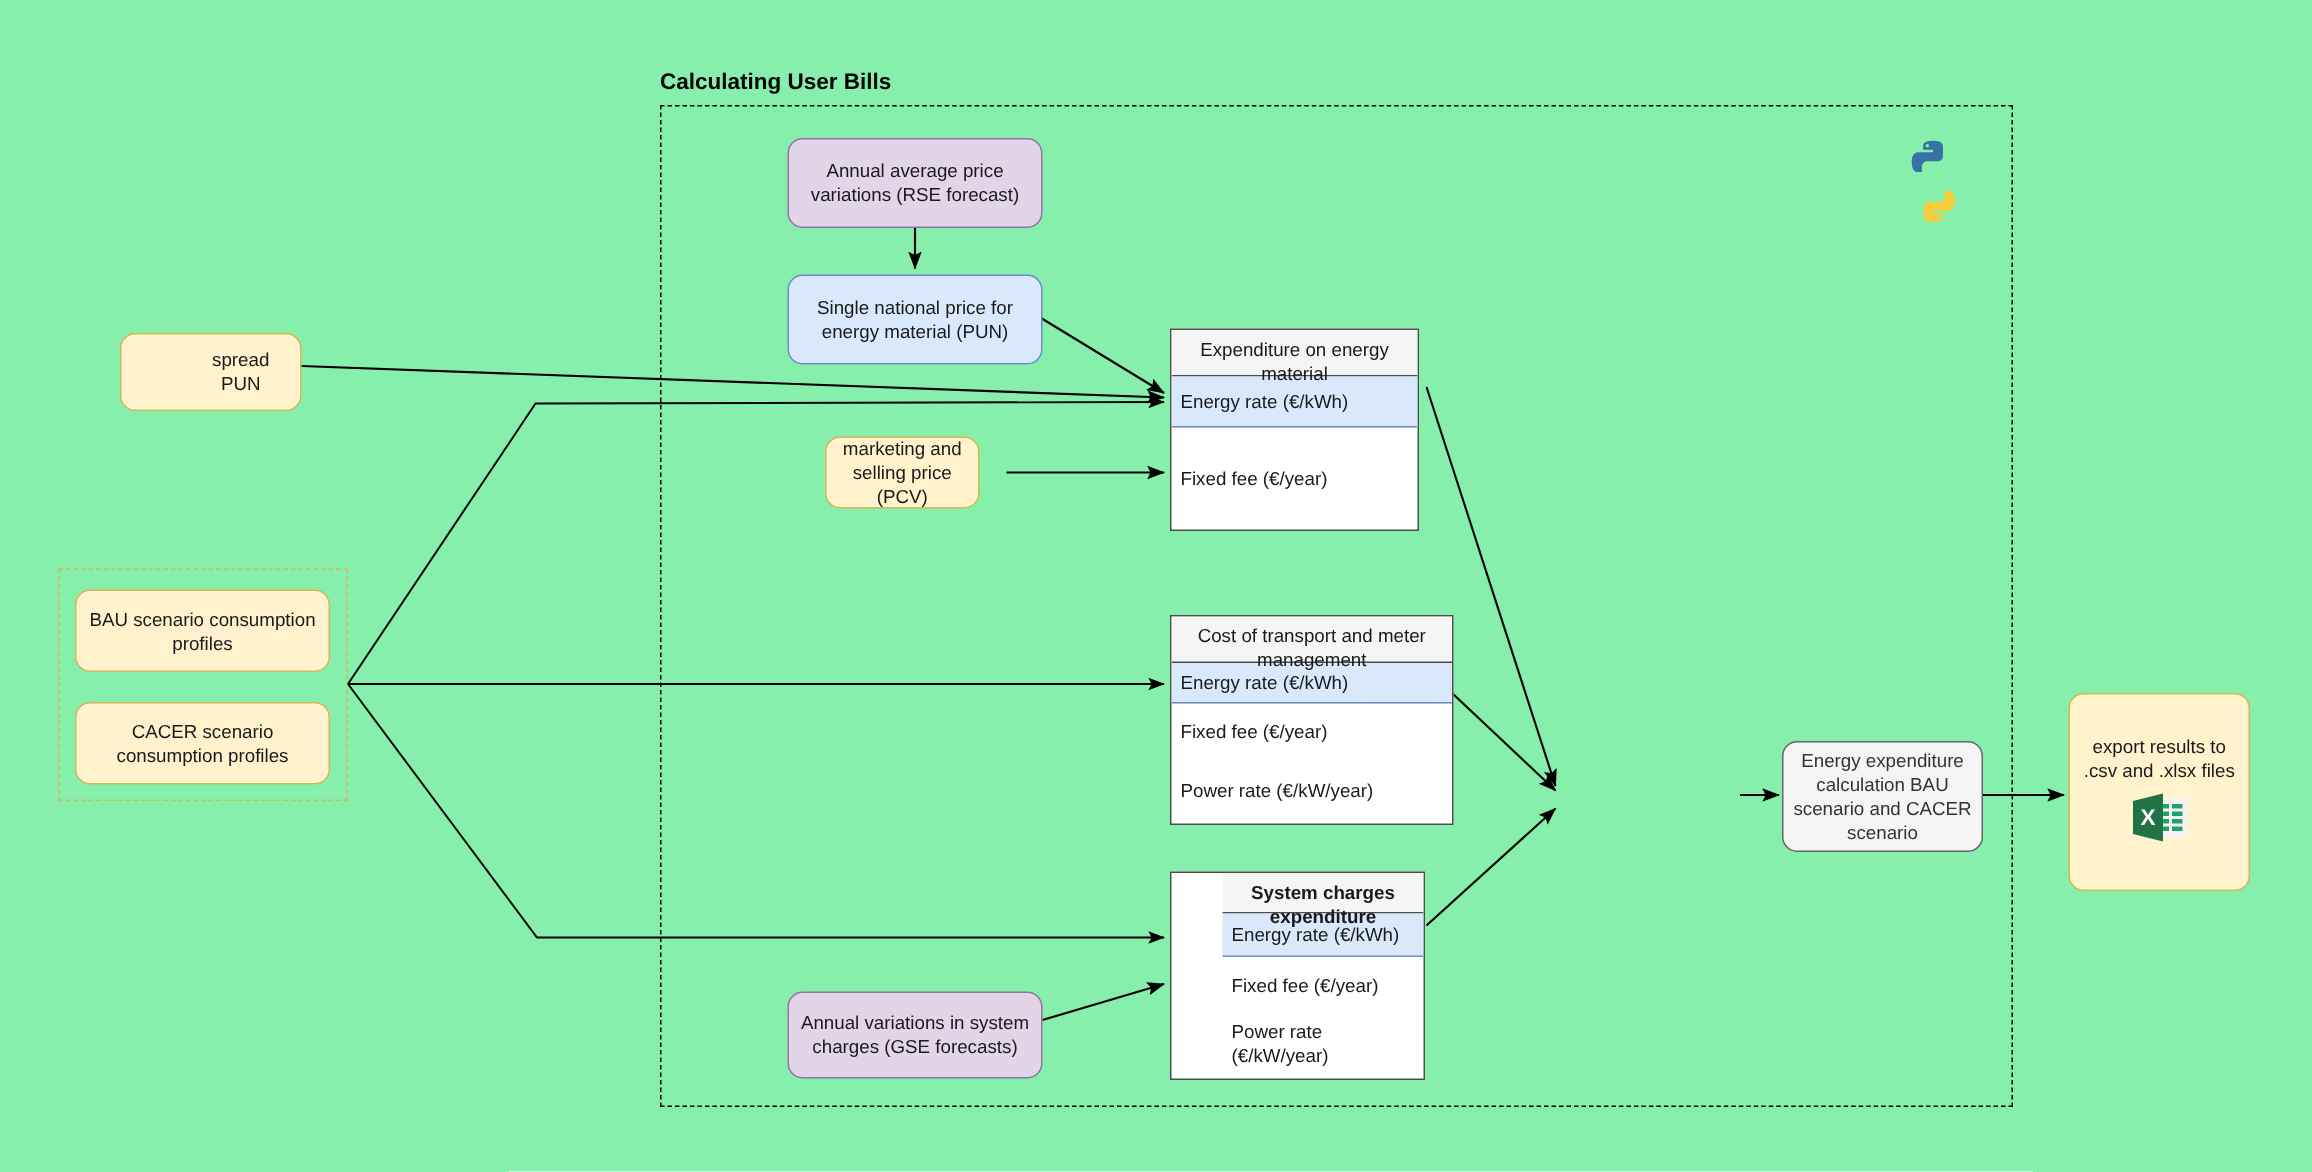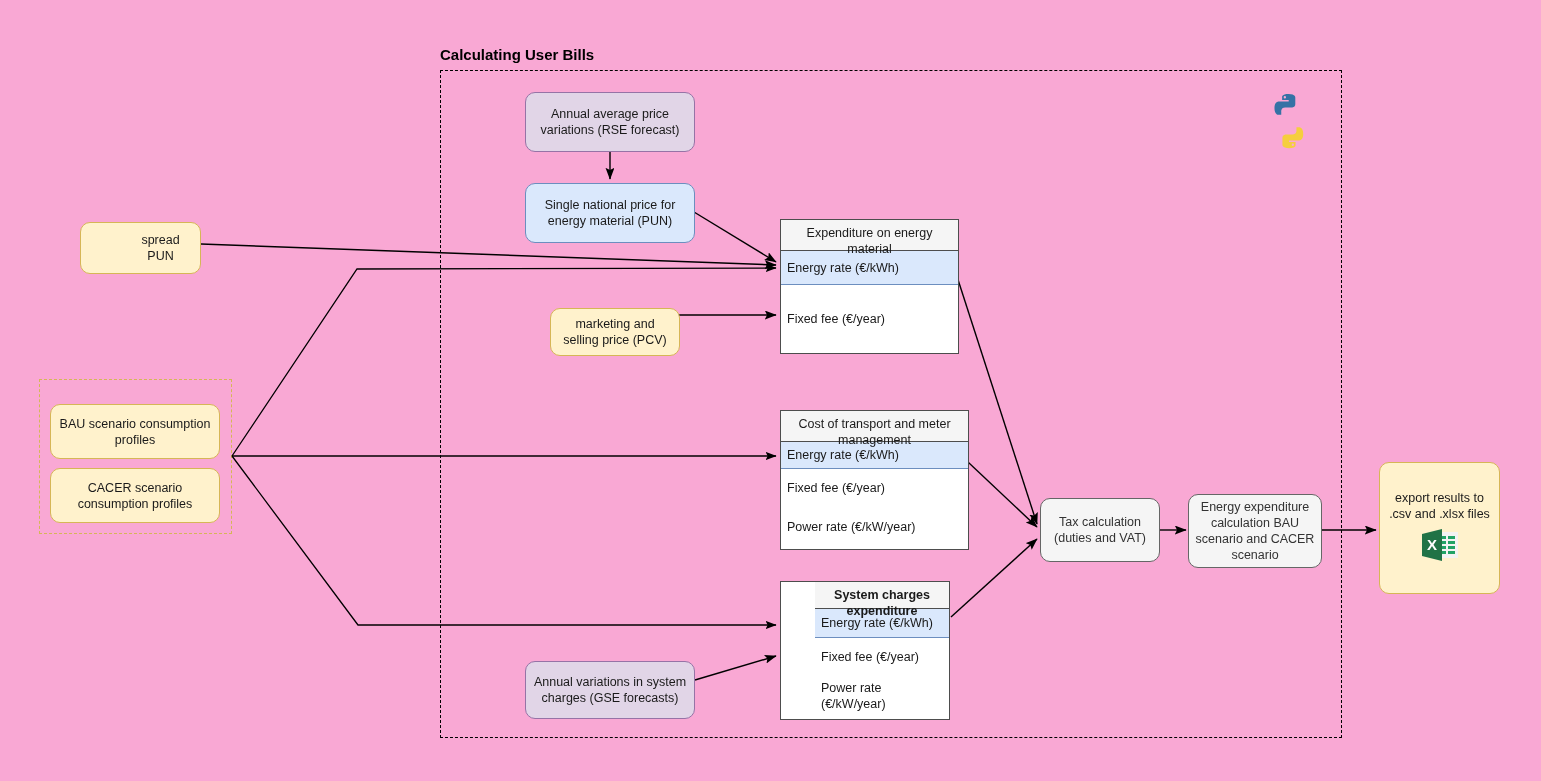--- a/index.html
+++ b/index.html
@@ -4,21 +4,21 @@
 <style>
   html, body {
     margin: 0;
     padding: 0;
     background: #ffffff;
   }
   #canvas {
     position: relative;
     width: 1541px;
     height: 781px;
-    background: #f9a8d4;
+    background: #86efac;
     font-family: "Liberation Sans", sans-serif;
     overflow: hidden;
   }
   svg.edges {
     position: absolute;
     left: 0; top: 0;
     width: 1541px;
     height: 781px;
     pointer-events: none;
   }
@@ -165,67 +165,64 @@
     <svg width="62" height="62" viewBox="0 0 64 64">
       <path d="M31.5 4c-7 0-6.6 3-6.6 3v3.2h6.8v1.6H21.6s-4.6-.5-4.6 6.7 4 7 4 7h3v-3.4s-.2-4 3.9-4h6.8s3.8.1 3.8-3.7V7.8S39.1 4 31.5 4zm-3.8 2.2a1.23 1.23 0 1 1-1.2 1.2 1.22 1.22 0 0 1 1.2-1.2z" fill="#3572a5"></path>
       <path d="M32.2 60c7 0 6.6-3 6.6-3v-3.2H32v-1.6h10.1s4.6.5 4.6-6.7-4-7-4-7h-3v3.4s.2 4-3.9 4h-6.8s-3.8-.1-3.8 3.7v6.6S24.6 60 32.2 60zm3.8-2.2a1.23 1.23 0 1 1 1.2-1.2 1.22 1.22 0 0 1-1.2 1.2z" fill="#f5ce3e"></path>
     </svg>
   </div>
 
   <div class="node rounded yellow" style="left:80px; top:222px; width:121px; height:52px;padding-left:40px;">
     <span class="node-label">spread PUN</span>
   </div>
 
-  <div class="node rounded yellow" style="left:50px; top:404px; width:170px; height:55px;">
+  <div class="node rounded yellow" style="left:50px; top:393px; width:170px; height:55px;">
     <span class="node-label">BAU scenario consumption profiles</span>
   </div>
 
   <div class="node rounded yellow" style="left:50px; top:468px; width:170px; height:55px;">
     <span class="node-label">CACER scenario consumption profiles</span>
   </div>
 
   <div class="node rounded blue" style="left:525px; top:183px; width:170px; height:60px;">
     <span class="node-label">Single national price for energy material (PUN)</span>
   </div>
 
   <div class="node rounded purple" style="left:525px; top:92px; width:170px; height:60px;">
     <span class="node-label">Annual average price variations (RSE forecast)</span>
   </div>
 
-  <div class="node rounded yellow" style="left:550px; top:308px; width:130px; height:48px;">
+  <div class="node rounded yellow" style="left:550px; top:291px; width:103px; height:48px;">
     <span class="node-label">marketing and selling price (PCV)</span>
   </div>
 
   <div class="node rounded purple" style="left:525px; top:661px; width:170px; height:58px;">
     <span class="node-label">Annual variations in system charges (GSE forecasts)</span>
   </div>
 
-  <div class="table-node" style="left:780px; top:219px; width:179px; height:135px;">
+  <div class="table-node" style="left:780px; top:219px; width:166px; height:135px;">
     <div class="tbl-header" style="height:31px;">Expenditure on energy material</div>
     <div class="tbl-row highlight" style="height:34px;">Energy rate (€/kWh)</div>
     <div class="tbl-row" style="height:68px; align-items:center;">Fixed fee (€/year)</div>
   </div>
 
   <div class="table-node" style="left:780px; top:410px; width:189px; height:140px;">
     <div class="tbl-header" style="height:31px;">Cost of transport and meter management</div>
     <div class="tbl-row highlight" style="height:27px;">Energy rate (€/kWh)</div>
     <div class="tbl-row" style="height:38px;">Fixed fee (€/year)</div>
     <div class="tbl-row" style="height:40px;">Power rate (€/kW/year)</div>
   </div>
 
   <div class="table-node" style="left:780px; top:581px; width:170px; height:139px;padding-left:34px;">
     <div class="tbl-header bold" style="height:27px;">System charges expenditure</div>
     <div class="tbl-row highlight" style="height:29px;">Energy rate (€/kWh)</div>
     <div class="tbl-row" style="height:38px;">Fixed fee (€/year)</div>
     <div class="tbl-row" style="height:40px;">Power rate (€/kW/year)</div>
   </div>
 
-  <div class="node rounded grey" style="left:1040px; top:498px; width:120px; height:64px;">
-    <span class="node-label">Tax calculation (duties and VAT)</span>
-  </div>
 
   <div class="node rounded grey" style="left:1188px; top:494px; width:134px; height:74px;">
     <span class="node-label">Energy expenditure calculation BAU scenario and CACER scenario</span>
   </div>
 
   <div class="node rounded yellow export-node" style="left:1379px; top:462px; width:121px; height:132px;">
     <span class="node-label">export results to .csv and .xlsx files</span>
     <span class="xls-icon" style="position:relative;">
       <svg width="40" height="34" viewBox="0 0 40 34">
         <rect x="17" y="4" width="21" height="26" fill="#f3f3f3"></rect>

